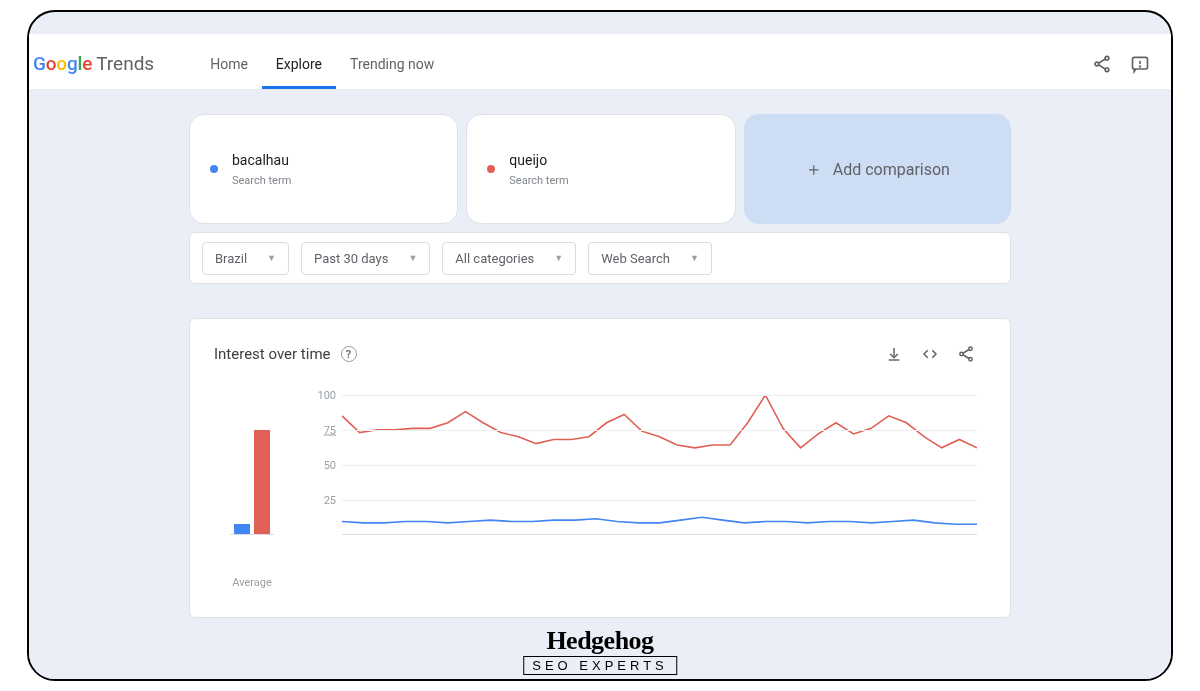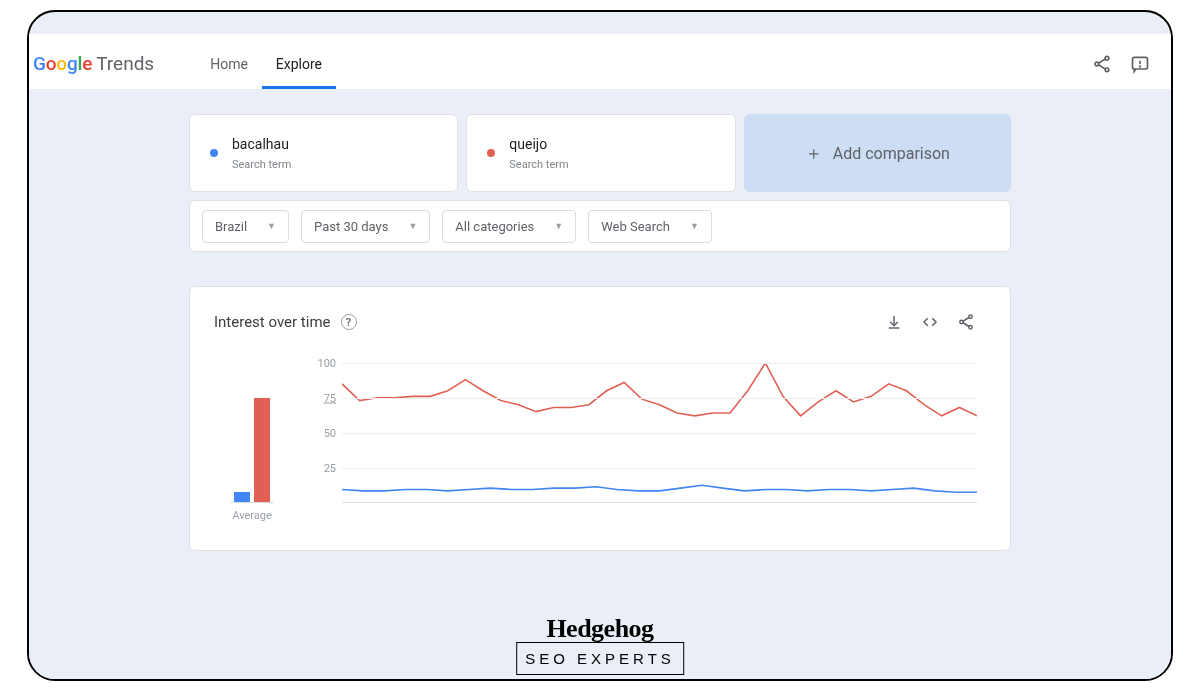--- a/index.html
+++ b/index.html
@@ -58,22 +58,22 @@
   .content { position:relative; padding-top: 24px; }
 
   .compare-row {
     width: 822px; margin: 0 auto;
     display:flex; gap: 8px;
   }
   .term-card, .add-card {
     flex: 1;
     background:#fff;
     border: 1px solid #dfe1e5;
-    border-radius: 6px;
-    height: 78px;
+    border-radius: 15px;
+    height: 110px;
     padding: 18px 20px;
     display:flex;
     align-items:center;
   }
   .term-dot { width:8px; height:8px; border-radius:50%; margin-right:14px; flex-shrink:0;}
   .term-text { display:flex; flex-direction:column; }
   .term-name { font-size: 14px; color:#202124; }
   .term-type { font-size: 11px; color:#80868b; margin-top:6px;}
   .add-card {
     background:#cdddf3;
@@ -126,21 +126,21 @@
   .chart-actions .act { width:22px; height:22px; display:flex; align-items:center; justify-content:center; color:#5f6368; cursor:pointer; }
   .chart-actions svg { width:18px; height:18px; }
 
   .chart-body {
     display:flex;
     margin-top: 30px;
     gap: 12px;
   }
   .avg-col {
     width: 76px;
-    display:flex; flex-direction:column; align-items:center;
+    display:flex; flex-direction:column; align-items:center;gap:35px;
   }
   .avg-bars {
     width: 44px; height: 140px;
     border-bottom:1px solid #dadce0;
     display:flex; align-items:flex-end; justify-content:center; gap:4px;
   }
   .avg-bar { width: 16px; }
   .avg-label { font-size:11px; color:#9aa0a6; margin-top:6px; }
 
   .plot {
@@ -174,42 +174,43 @@
   
   .watermark {
     position:absolute; left:50%; transform:translateX(-50%);
     bottom: 4px;
     text-align:center;
     font-family: Georgia, "Times New Roman", serif;
   }
   .watermark .wm-top { font-size:26px; font-weight:900; letter-spacing:-0.5px; color:#000; }
   .watermark .wm-bot {
     display:inline-block;
-    font-size:15px; letter-spacing:4px;
-    border:1.5px solid #000; padding:7px 8px;
+    font-size:13px; letter-spacing:4px;
+    border:1.5px solid #000; padding:1px 8px;
     font-family: Arial, sans-serif;
     margin-top:-2px;
   }
 </style>
 </head>
 <body>
 
 <div class="frame">
   <div class="viewport">
 
     <div class="navbar">
       <span class="logo-block">
         <span class="logo-google">
           <span class="g-blue">G</span><span class="g-red">o</span><span class="g-yellow">o</span><span class="g-blue">g</span><span class="g-green">l</span><span class="g-red">e</span>
         </span>
         <span class="logo-trends">Trends</span>
       </span>
       <div class="nav-tabs">
         <div class="nav-tab">Home</div>
         <div class="nav-tab active">Explore</div>
+        <div class="nav-tab">Trending now</div>
       </div>
       <div class="nav-spacer"></div>
       <div class="nav-icon">
         <svg viewBox="0 0 24 24" fill="none" stroke="currentColor" stroke-width="2">
           <circle cx="18" cy="5" r="2.2"></circle>
             <circle cx="6" cy="12" r="2.2"></circle>
             <circle cx="18" cy="19" r="2.2"></circle>
           <path d="M8 11l8-5M8 13l8 5"></path>
         </svg>
       </div>

